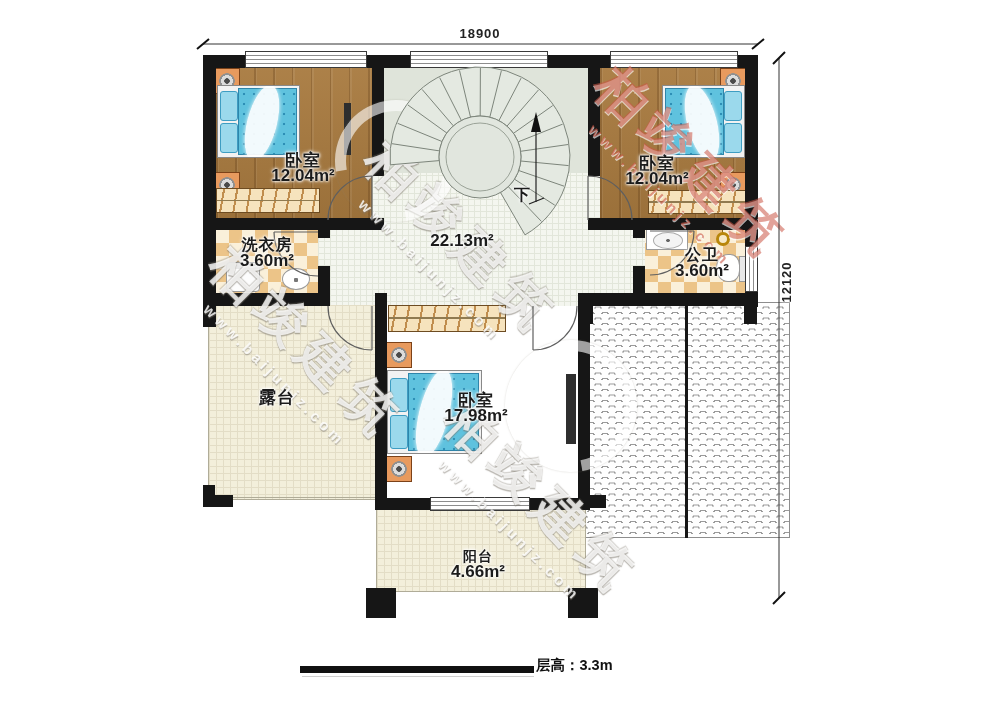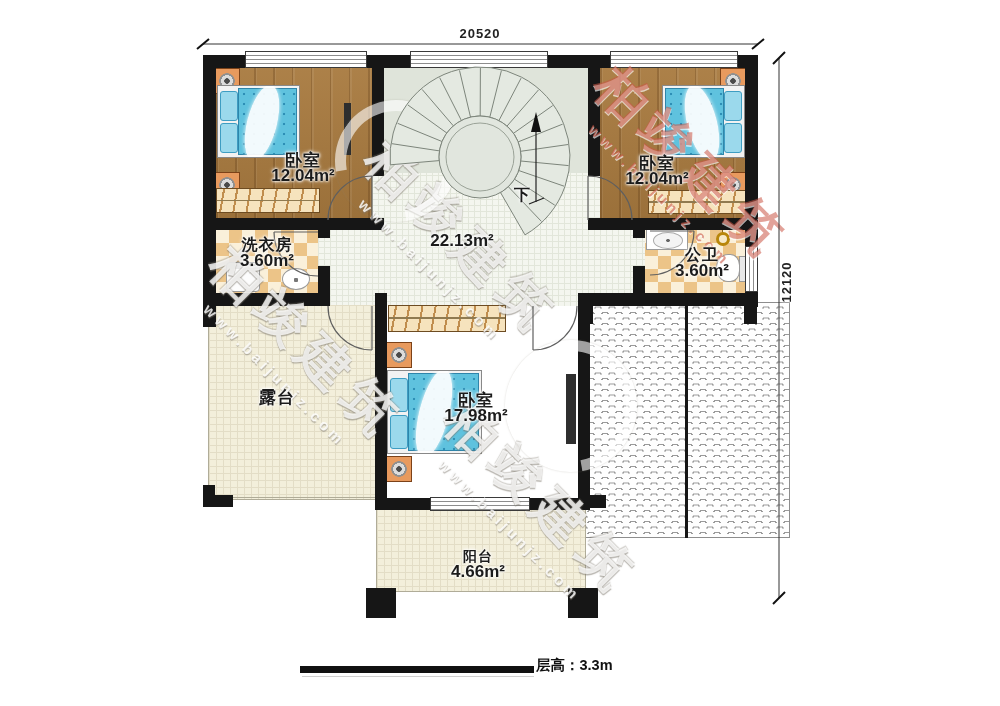--- a/index.html
+++ b/index.html
@@ -232,21 +232,21 @@
     <span class="wm-big">柏竣建筑</span>
     <span class="wm-url">www.baijunjz.com</span>
   </div>
   <div class="wm" style="left:535px;top:505px;">
     <span class="wm-big">柏竣建筑</span>
     <span class="wm-url">www.baijunjz.com</span>
   </div>
   <div class="ring" style="left:335px;top:100px;width:100px;height:100px;"></div>
   <div class="ring" style="left:505px;top:340px;width:110px;height:110px;"></div>
 
-  <div class="lbl lbl-dim" style="left:480px;top:33px;">20520</div>
+  <div class="lbl lbl-dim" style="left:480px;top:33px;">18900</div>
   <div class="lbl lbl-dim lbl-dim-v" style="left:786px;top:282px;">12120</div>
 
   <div class="lbl lbl-name" style="left:303px;top:160px;">卧室</div>
   <div class="lbl lbl-area" style="left:303px;top:176px;">12.04m²</div>
 
   <div class="lbl lbl-name" style="left:657px;top:163px;">卧室</div>
   <div class="lbl lbl-area" style="left:657px;top:179px;">12.04m²</div>
 
   <div class="lbl lbl-name" style="left:267px;top:245px;font-size:16px;">洗衣房</div>
   <div class="lbl lbl-area" style="left:267px;top:261px;">3.60m²</div>

